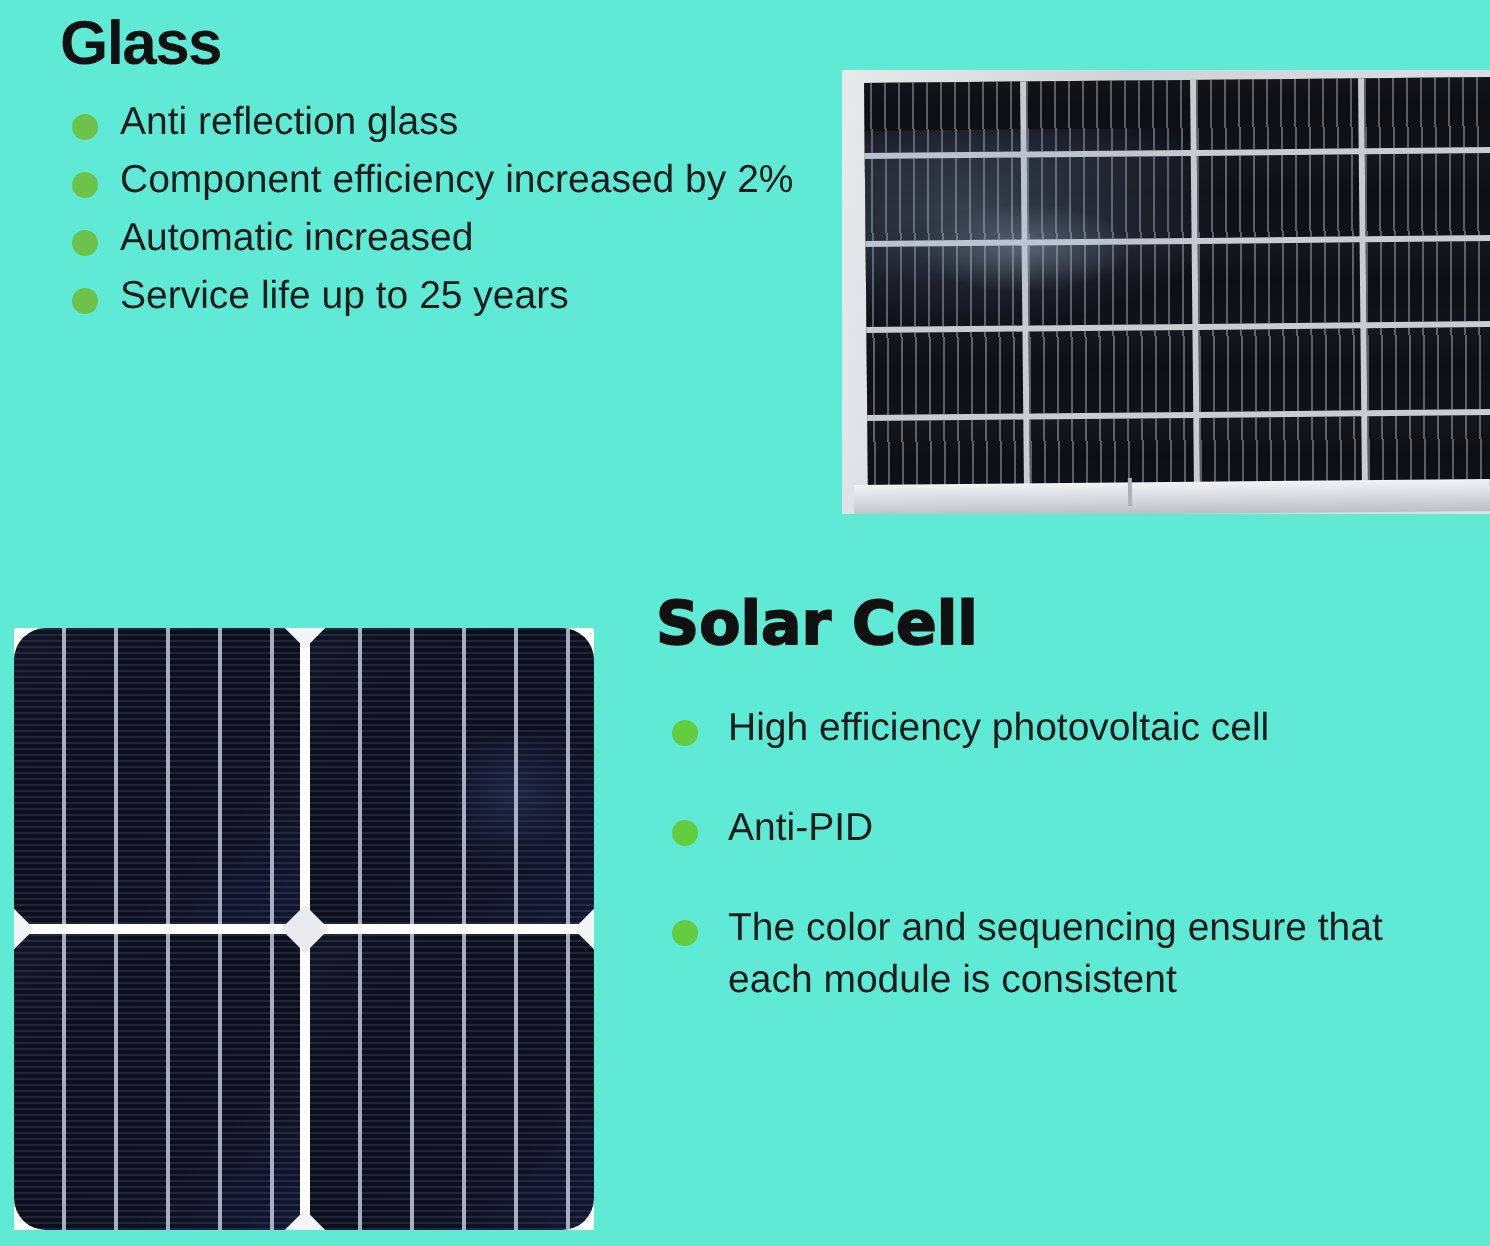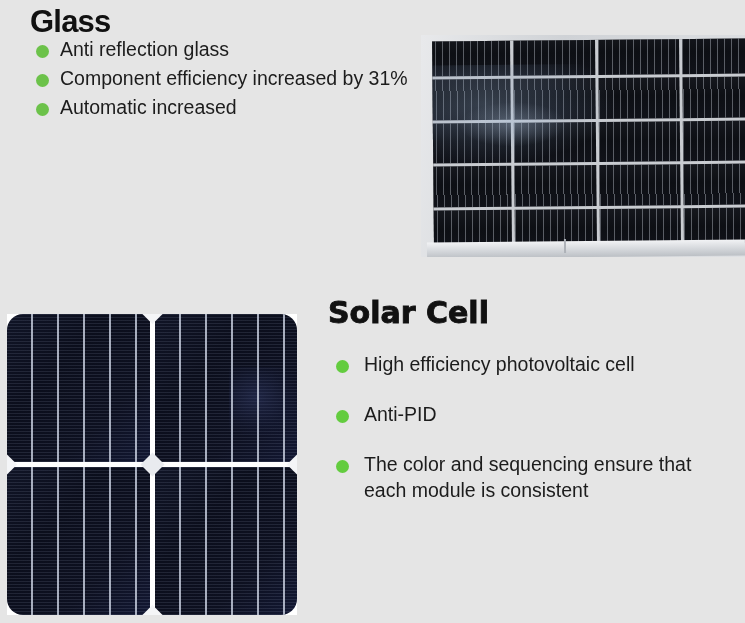--- a/index.html
+++ b/index.html
@@ -11,21 +11,21 @@
   body {
     font-family: "Liberation Sans", "DejaVu Sans", sans-serif;
     color: #1a1a1a;
     -webkit-font-smoothing: antialiased;
   }
   #page {
     position: relative;
     width: 745px;
     height: 623px;
     overflow: hidden;
-    background: #e5e5e5;
+    background: #5eead4;
   }
 
   
   .feature-block {
     position: absolute;
   }
   .section-title {
     font-weight: 700;
     color: #111111;
     letter-spacing: -0.5px;
@@ -60,21 +60,21 @@
     margin: 0;
     padding: 0;
   }
   .feature-item {
     position: relative;
     padding-left: 30px;
     font-size: 19.5px;
     line-height: 1.33;
     color: #1c1c1c;
   }
-  #glass-block .feature-list { }
+  #glass-block .feature-list { margin-top: 12px; }
   #glass-block .feature-item { margin-bottom: 3px; }
   #solar-block .feature-list { margin-top: 20px; }
   #solar-block .feature-item {
     margin-bottom: 22px;
     padding-left: 36px;
     margin-top: 24px;
   }
 
   .bullet-dot {
     position: absolute;
@@ -301,25 +301,29 @@
 
   <div class="feature-block" id="glass-block">
     <h2 class="section-title">Glass</h2>
     <ul class="feature-list">
       <li class="feature-item">
         <span class="bullet-dot"></span>
         <span>Anti reflection glass</span>
       </li>
       <li class="feature-item">
         <span class="bullet-dot"></span>
-        <span>Component efficiency increased by 31%</span>
+        <span>Component efficiency increased by 2%</span>
       </li>
       <li class="feature-item">
         <span class="bullet-dot"></span>
         <span>Automatic increased</span>
+      </li>
+      <li class="feature-item">
+        <span class="bullet-dot"></span>
+        <span>Service life up to 25 years</span>
       </li>
     </ul>
   </div>
 
   <div id="panel-photo">
     <div class="frame"></div>
     <div class="laminate">
       <div class="cellgrid">
         <div class="cell"></div>
         <div class="cell"></div>

